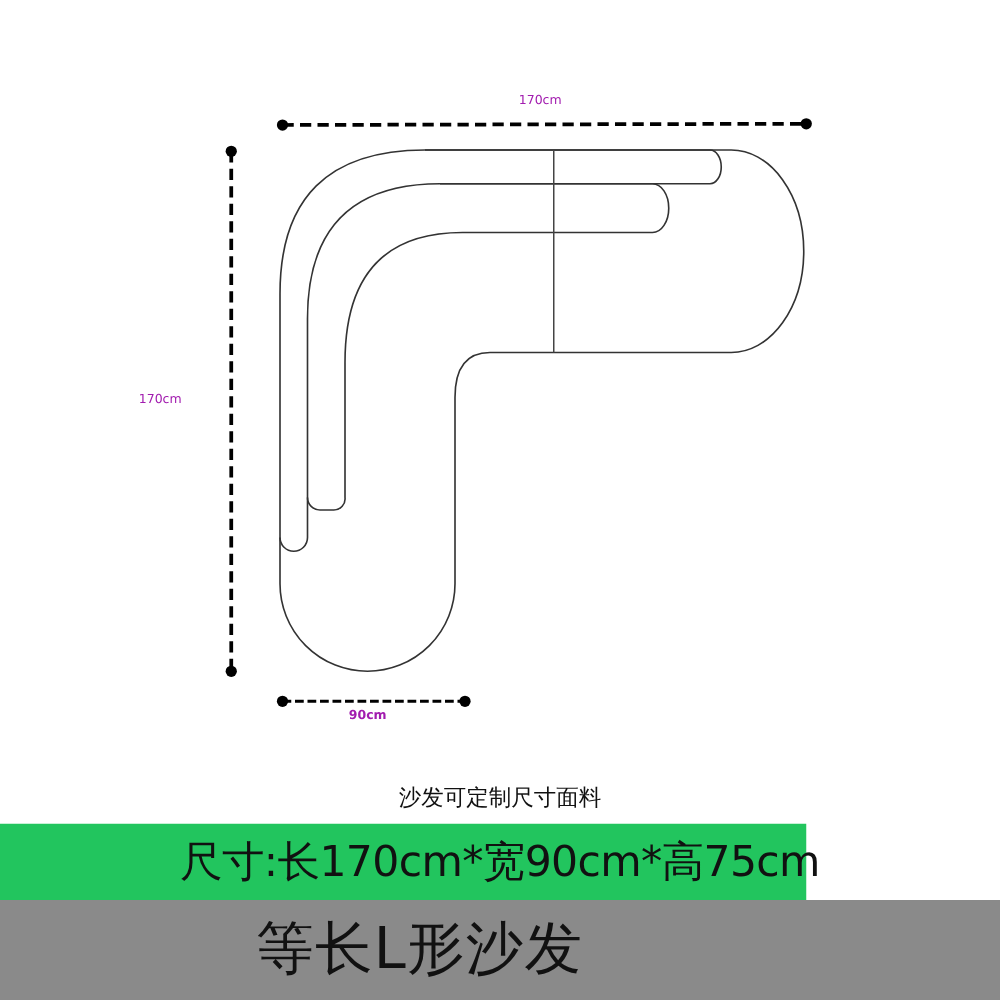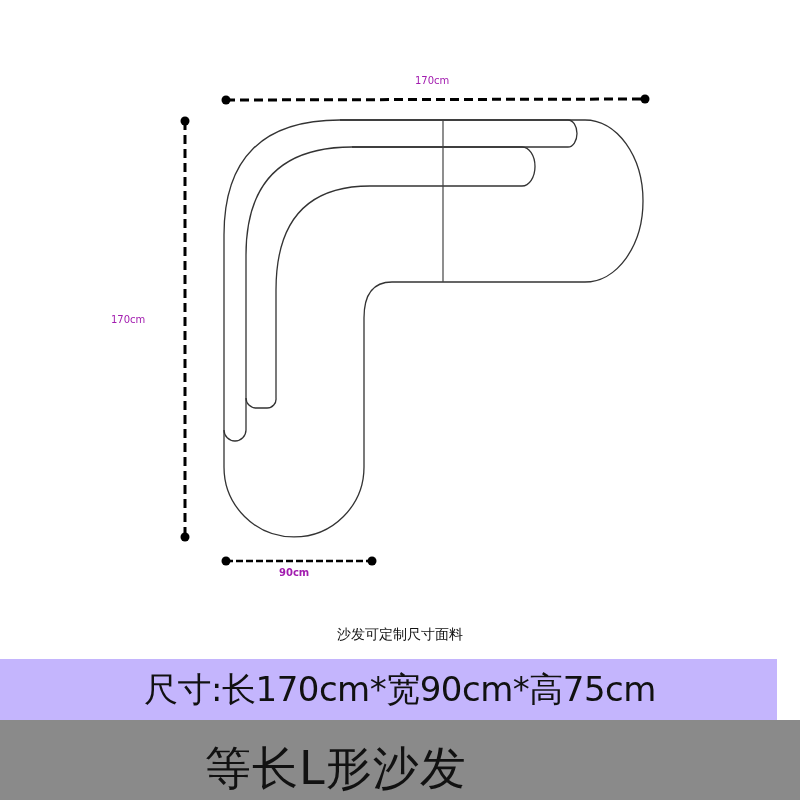--- a/index.html
+++ b/index.html
@@ -1,23 +1,23 @@
 <!DOCTYPE html>
 <html><head>
   <meta charset="utf-8">
   <style>
     html, body { margin: 0; padding: 0; }
     body { width: 800px; height: 800px; background: #ffffff; position: relative; overflow: hidden; font-family: "DejaVu Sans", sans-serif; }
     #diagram { position: absolute; left: 0; top: 0; width: 800px; height: 660px; }
     .dim-label { position: absolute; font-size: 10px; color: #a21caf; font-family: "DejaVu Sans", sans-serif; }
-    .caption { position: absolute; left: 0; width: 800px; top: 626px; text-align: center; font-size: 14px; color: #111; }
-    .band-light { position: absolute; left: 0; top: 659px; width: 777px; height: 61px; background: #c4b5fd; }
+    .caption { position: absolute; left: 0; width: 800px; top: 626px; text-align: center; font-size: 18px; color: #111; }
+    .band-light { position: absolute; left: 0; top: 659px; width: 645px; height: 61px; background: #22c55e; }
     .band-dark { position: absolute; left: 0; top: 720px; width: 800px; height: 80px; background: #8a8a8a; }
     .spec { position: absolute; left: 0; width: 800px; top: 8px; text-align: center; font-size: 34px; color: #111; letter-spacing: -0.5px; }
-    .title { position: absolute; left: 205px; top: 18px; font-size: 46px; color: #111; letter-spacing: 1px; }
+    .title { position: absolute; left: 205px; top: 8px; font-size: 46px; color: #111; letter-spacing: 1px; }
   </style>
 </head>
 <body>
 
 <svg id="diagram" viewBox="0 0 800 660" xmlns="http://www.w3.org/2000/svg">
 
   <g>
     <line x1="226" y1="100" x2="645" y2="99" stroke="#000" stroke-width="3" stroke-dasharray="9,5"></line>
     <circle cx="226" cy="100" r="4.5" fill="#000"></circle>
     <circle cx="645" cy="99" r="4.5" fill="#000"></circle>

